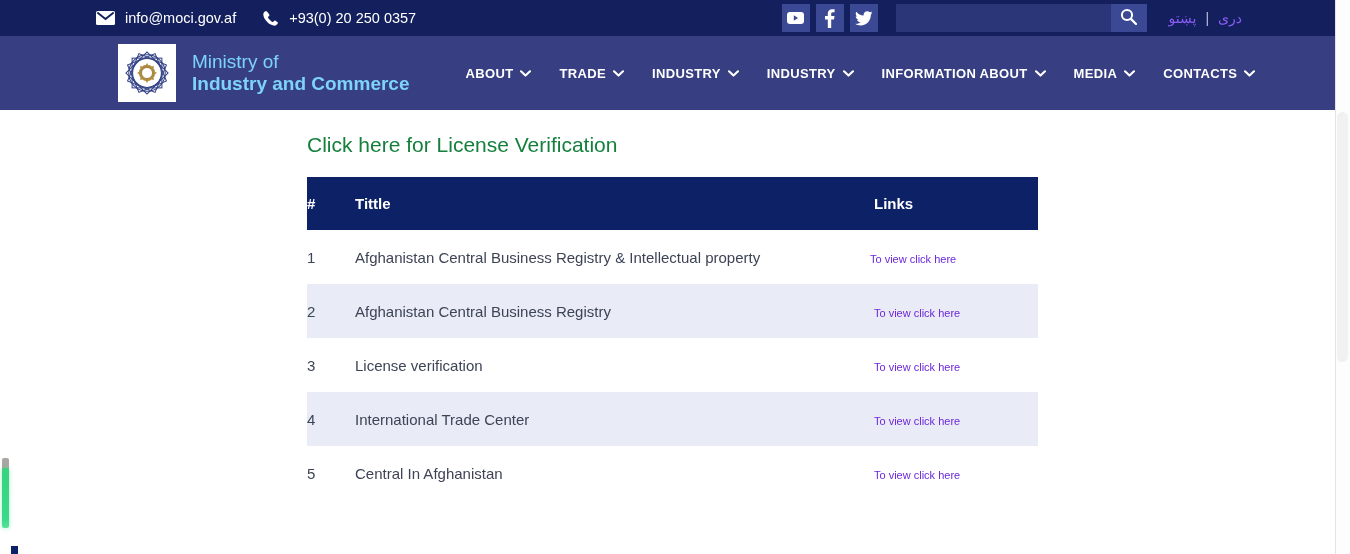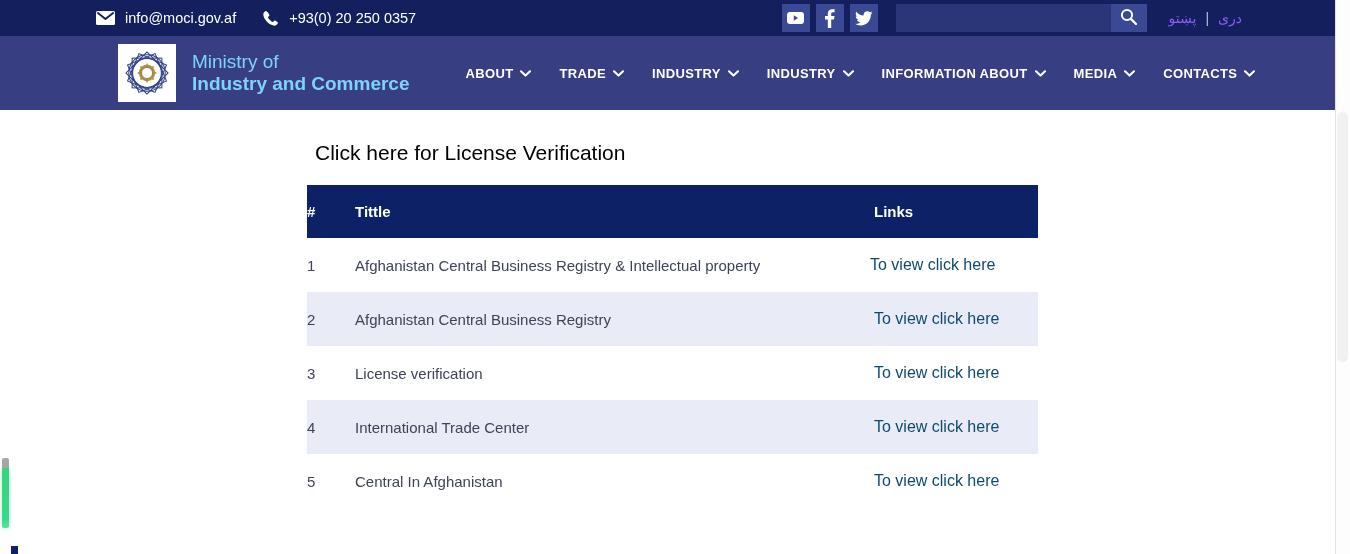--- a/index.html
+++ b/index.html
@@ -152,24 +152,24 @@
   .content {
     position: relative;
     background: #ffffff;
     height: 444px;
   }
   .heading-pos {
     padding-top: 24px;
     padding-left: 307px;
   }
   .page-heading-static {
-    color: #000000;
+    color: #15803d;
     font-size: 21px;
     font-weight: 400;
-    margin: 8px;
+    margin: 0;
     line-height: 1;
   }
 
   .table-wrap {
     margin-left: 307px;
     margin-top: 22px;
     width: 731px;
   }
   table.links-table {
     width: 731px;
@@ -195,23 +195,23 @@
     color: #3d4456;
     padding: 17px 0;
     height: 54px;
     vertical-align: middle;
     border: none;
   }
   tbody tr.row-alt { background: #e9ebf7; }
   td.col-num { color: #4a5160; }
   td.col-title { color: #3d4456; margin-top: 24px; }
   .row-link {
-    color: #0c4a6e;
+    color: #6d28d9;
     text-decoration: none;
-    font-size: 16px;
+    font-size: 11px;
     cursor: pointer;
     white-space: nowrap;
   }
   tbody tr:first-child td.col-links { padding-left: 0; }
   tbody tr:first-child .row-link { margin-left: -4px; display: inline-block; }
 
   
   .left-indicator {
     position: absolute;
     left: 2px;

